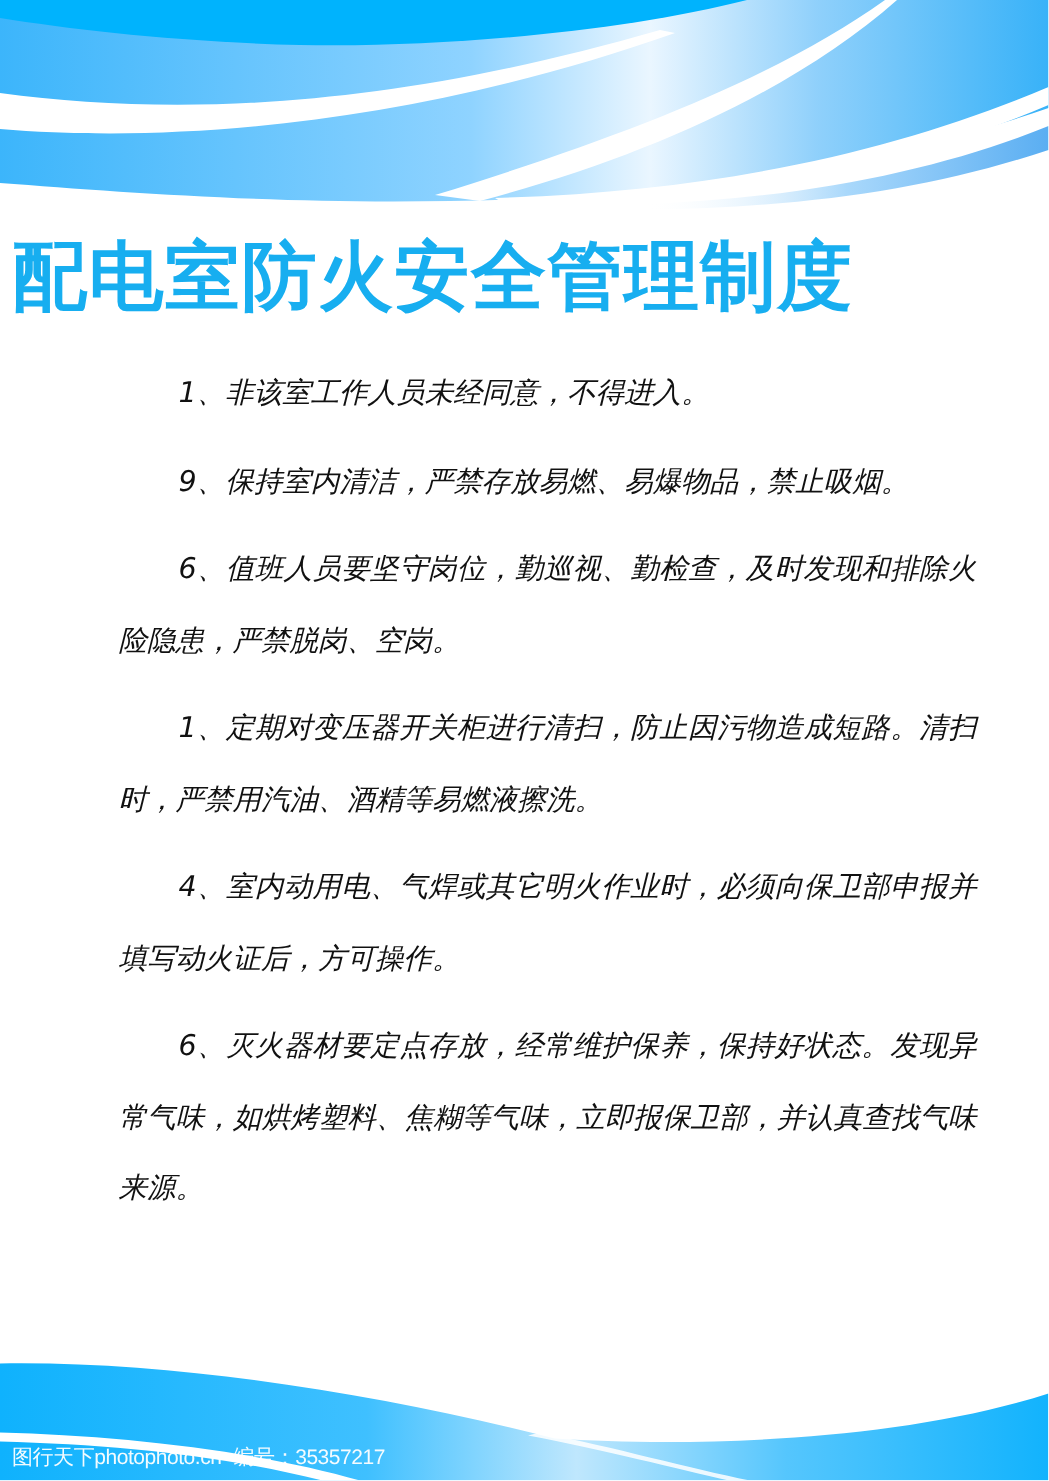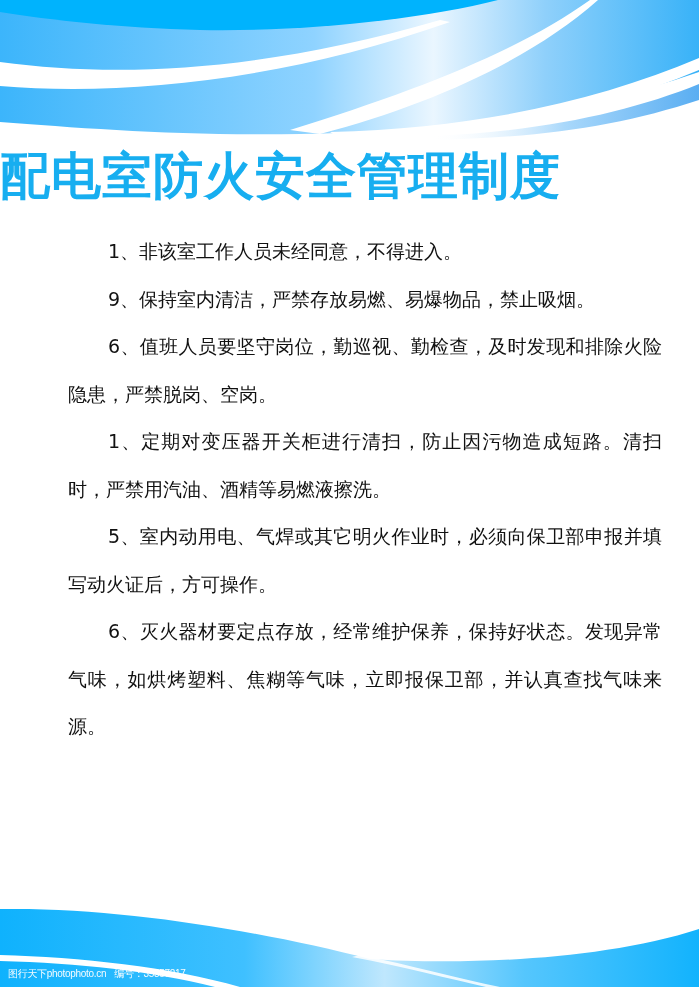--- a/index.html
+++ b/index.html
@@ -27,50 +27,51 @@
       position: absolute;
       top: 138px;
       left: 0;
       width: 561px;
       text-align: center;
       font-size: 50px;
       font-weight: bold;
       color: #17aef0;
       letter-spacing: 1px;
       line-height: 76px;
-      margin: 0;
+      margin: 8px;
       font-family: "DejaVu Sans", "Liberation Sans", sans-serif;
     }
 
     .rules {
       position: absolute;
       top: 228px;
       left: 68px;
       width: 594px;
       margin: 0;
       padding: 0;
       list-style: none;
       color: #111111;
       font-size: 19px;
       line-height: 47.5px;
       text-align: justify;
       text-justify: inter-character;
     }
     .rule {
       text-indent: 40px;
-      margin: 0;
+      margin: 11px;
       padding: 0;
+      font-style: italic;
     }
 
     .watermark {
       position: absolute;
       left: 8px;
       bottom: 6px;
       color: #ffffff;
-      font-size: 10px;
+      font-size: 14px;
       font-family: "Liberation Sans", "DejaVu Sans", sans-serif;
       letter-spacing: -0.3px;
       opacity: 0.95;
       white-space: nowrap;
     }
     .watermark .wm-gap { display: inline-block; width: 8px; }
   </style>
 </head>
 <body>
 
@@ -111,21 +112,21 @@
   <path d="M0 124 C140 136 300 140 420 140 L0 140 Z" fill="#ffffff"></path>
 </svg>
 
 <h1 class="title">配电室防火安全管理制度</h1>
 
 <ol class="rules">
   <li class="rule">1、非该室工作人员未经同意，不得进入。</li>
   <li class="rule">9、保持室内清洁，严禁存放易燃、易爆物品，禁止吸烟。</li>
   <li class="rule">6、值班人员要坚守岗位，勤巡视、勤检查，及时发现和排除火险隐患，严禁脱岗、空岗。</li>
   <li class="rule">1、定期对变压器开关柜进行清扫，防止因污物造成短路。清扫时，严禁用汽油、酒精等易燃液擦洗。</li>
-  <li class="rule">5、室内动用电、气焊或其它明火作业时，必须向保卫部申报并填写动火证后，方可操作。</li>
+  <li class="rule">4、室内动用电、气焊或其它明火作业时，必须向保卫部申报并填写动火证后，方可操作。</li>
   <li class="rule">6、灭火器材要定点存放，经常维护保养，保持好状态。发现异常气味，如烘烤塑料、焦糊等气味，立即报保卫部，并认真查找气味来源。</li>
 </ol>
 
 <svg class="wave wave-bottom" viewBox="0 0 699 100" preserveAspectRatio="none" xmlns="http://www.w3.org/2000/svg">
   <defs>
     <linearGradient id="gBot" x1="0" y1="0" x2="1" y2="0">
       <stop offset="0" stop-color="#0fb2fd"></stop>
       <stop offset="0.35" stop-color="#3fc0ff"></stop>
       <stop offset="0.55" stop-color="#bfe7fd"></stop>
       <stop offset="0.75" stop-color="#55c6fd"></stop>

